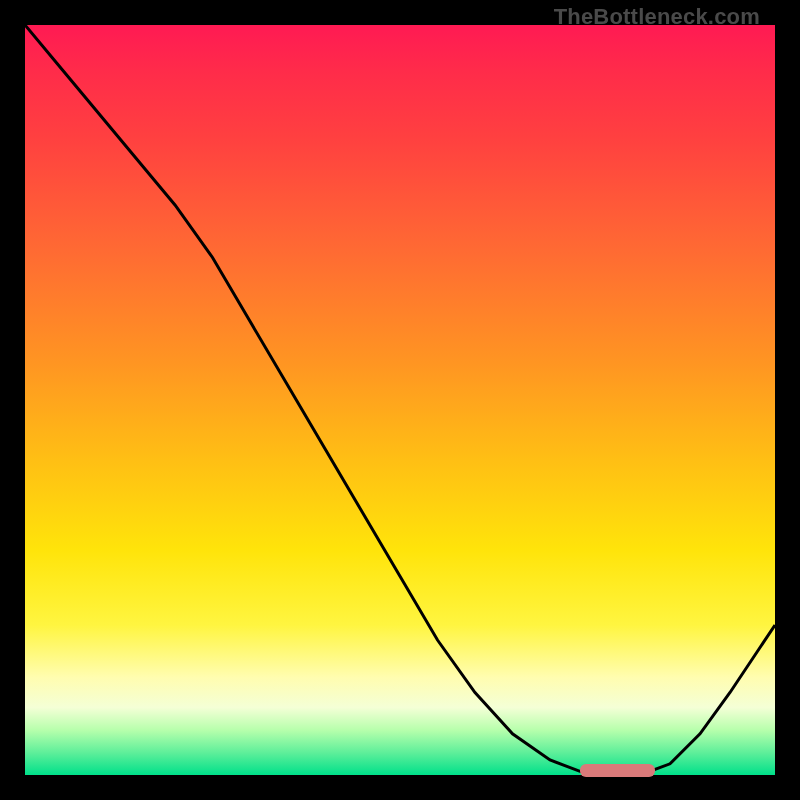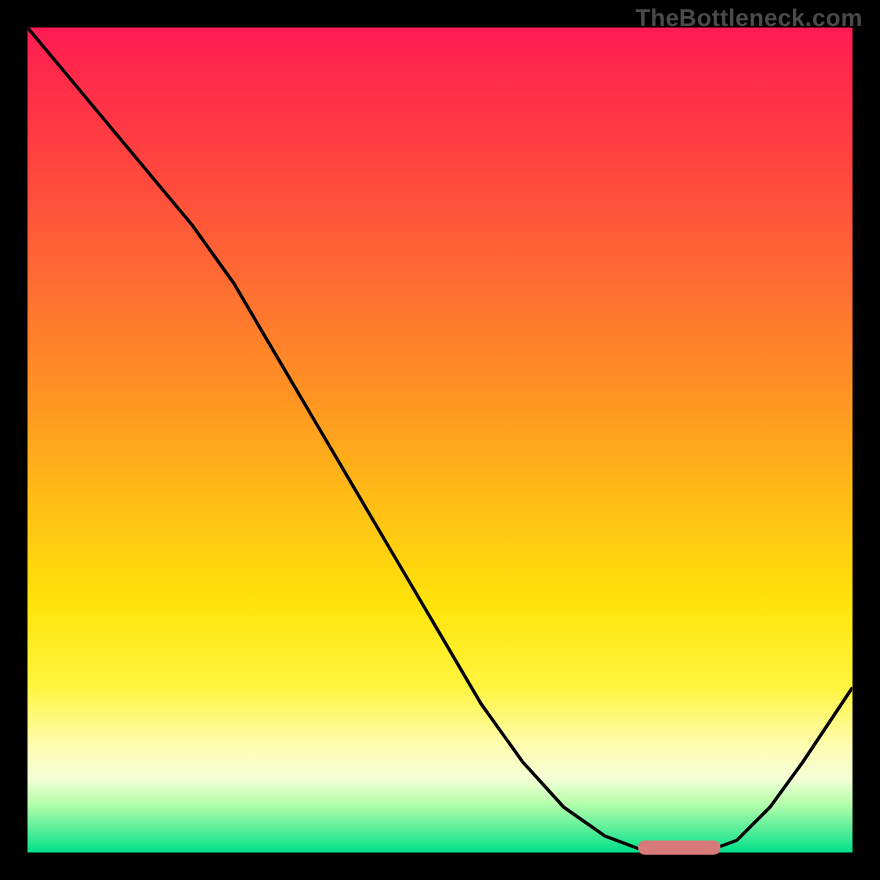--- a/index.html
+++ b/index.html
@@ -38,21 +38,21 @@
       #fffdb0 87%,
       #f4ffd6 91%,
       #b7ffac 94%,
       #5fef9a 97%,
       #00e08a 100%
     );
   }
   .watermark {
     position: absolute;
     top: 4px;
-    right: 16px;
+    right: 40px;
     color: #4a4a4a;
     font-size: 22px;
     font-weight: 600;
     letter-spacing: 0.2px;
   }
   .curve {
     position: absolute;
     left: 25px;
     top: 25px;
     width: 750px;

